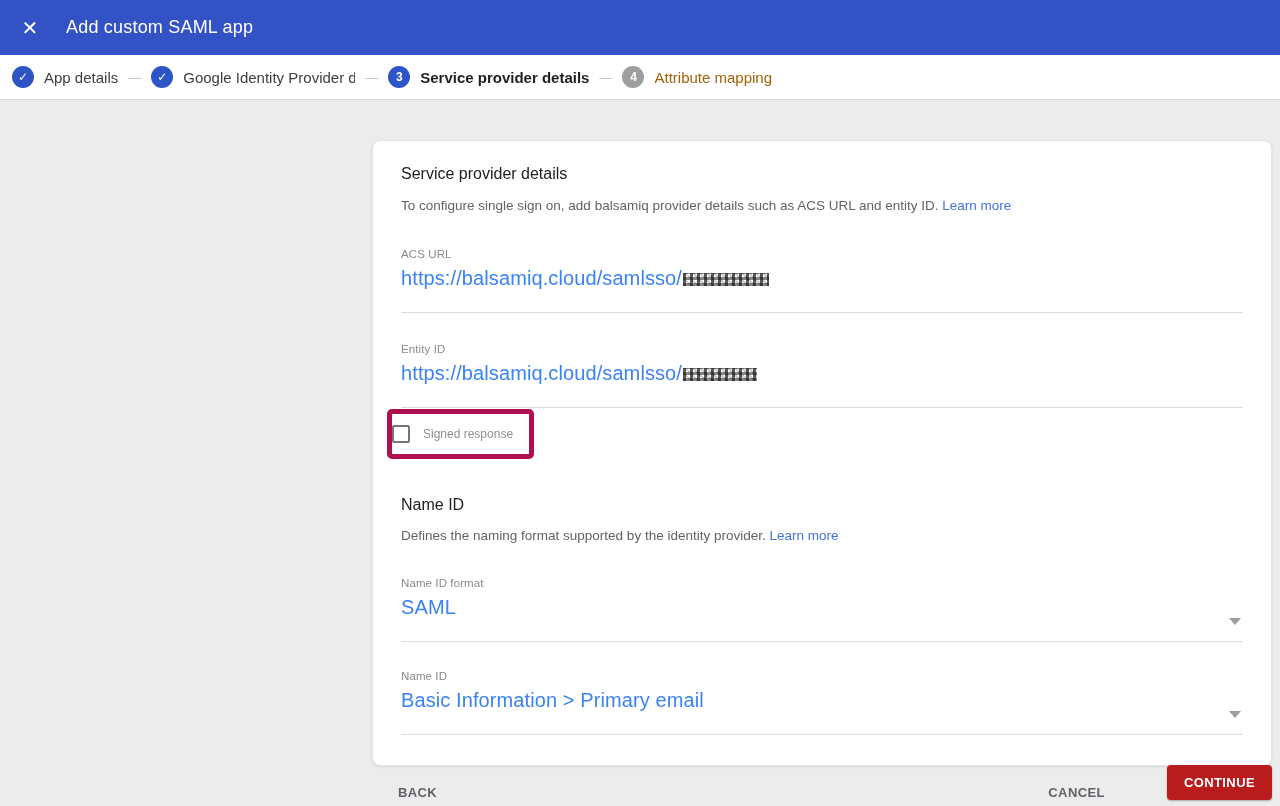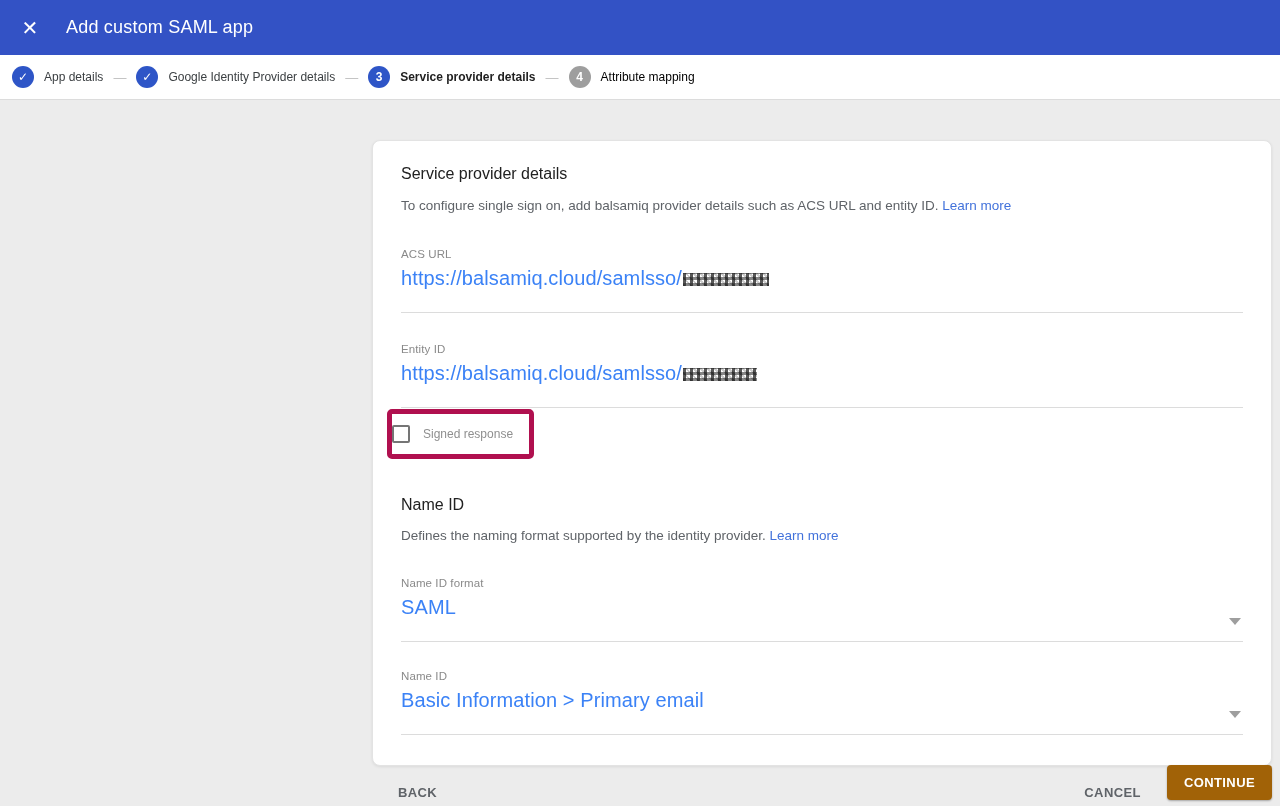--- a/index.html
+++ b/index.html
@@ -32,23 +32,23 @@
     display:flex; align-items:center; padding-left:12px;
   }
   .step { display:flex; align-items:center; }
   .step-circle {
     width:22px; height:22px; border-radius:50%; flex:0 0 22px;
     display:flex; align-items:center; justify-content:center;
     color:#fff; font-size:12px; font-weight:700;
   }
   .step.completed .step-circle, .step.active .step-circle { background:#2e55c7; }
   .step.upcoming .step-circle { background:#9e9e9e; }
-  .step-label { margin-left:10px; font-size:12px; color:#3c4043; white-space:nowrap; }
+  .step-label { margin-left:10px; font-size:15px; color:#3c4043; white-space:nowrap; }
   .step.active .step-label { font-weight:700; color:#1f1f1f; }
-  .step.upcoming .step-label { color:#000000; }
+  .step.upcoming .step-label { color:#a16207; }
   .step.clip .step-label { max-width:172px; overflow:hidden; }
   .step-sep { color:#bdbdbd; font-size:13px; margin:0 10px; }
 
   
   .card {
     position:absolute; left:372px; top:140px; width:900px; min-height:602px;
     background:#fff; border-radius:8px; border:1px solid #e3e3e3;
     box-shadow:0 1px 3px rgba(0,0,0,.08);
     padding:24px 28px 30px 28px;
   }
@@ -99,25 +99,26 @@
   }
   .text-btn {
     font-size:13px; font-weight:700; letter-spacing:.4px; color:#5f6368;
     cursor:pointer; background:none; border:none;
     font-family:"Liberation Sans","DejaVu Sans",sans-serif;
   }
   .back-btn { margin-left:26px; }
   .spacer { flex:1; }
   .cancel-btn { margin-right:26px; }
   .continue-btn {
-    background:#a16207; color:#fff; font-size:13px; font-weight:700;
+    background:#b91c1c; color:#fff; font-size:13px; font-weight:700;
     letter-spacing:.4px; border:none; border-radius:4px;
     padding:10px 17px; cursor:pointer;
     box-shadow:0 1px 2px rgba(0,0,0,.3);
     font-family:"Liberation Sans","DejaVu Sans",sans-serif;
+    margin-left:36px;
   }
 </style>
 </head>
 <body>
 
 <div class="header">
   <div class="close-btn">✕</div>
   <div class="header-title">Add custom SAML app</div>
 </div>
 

